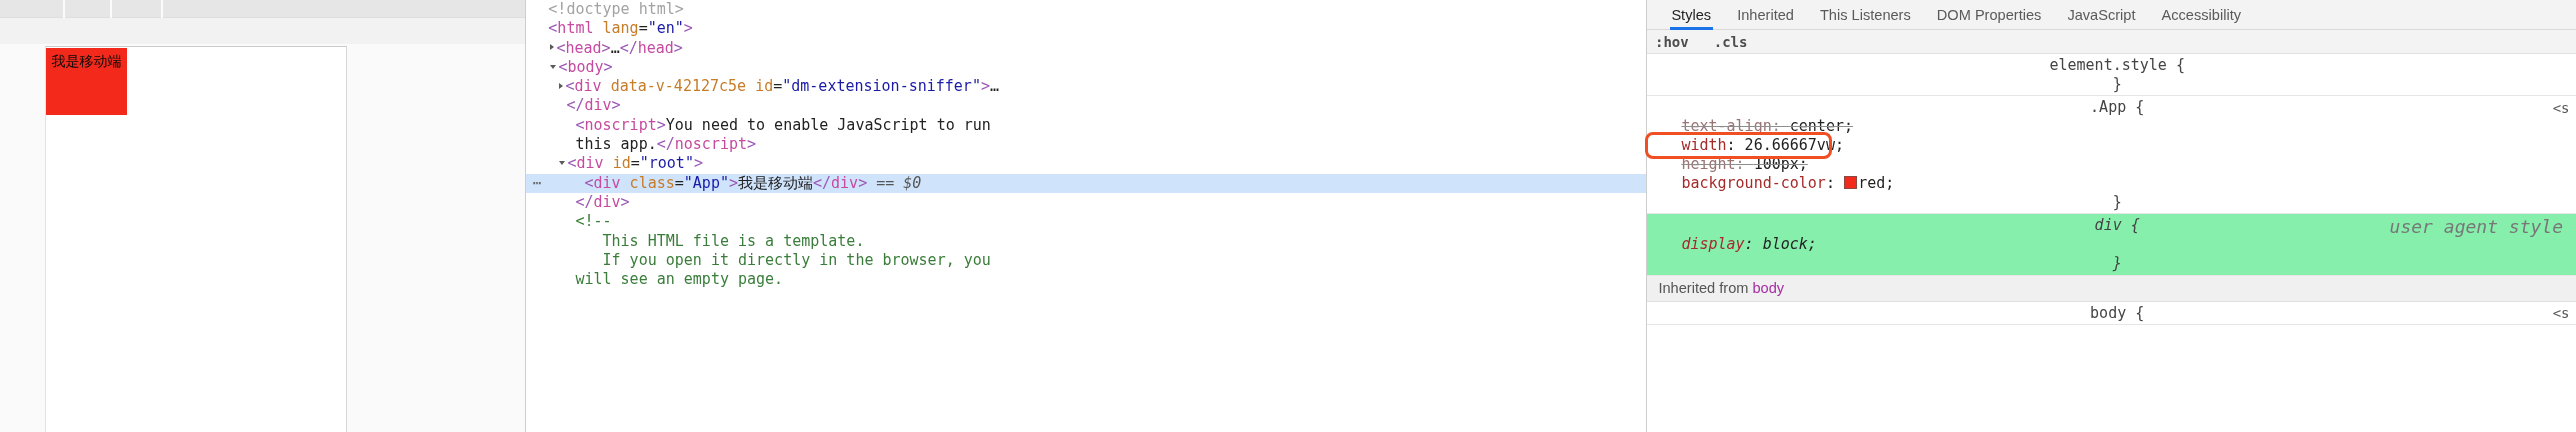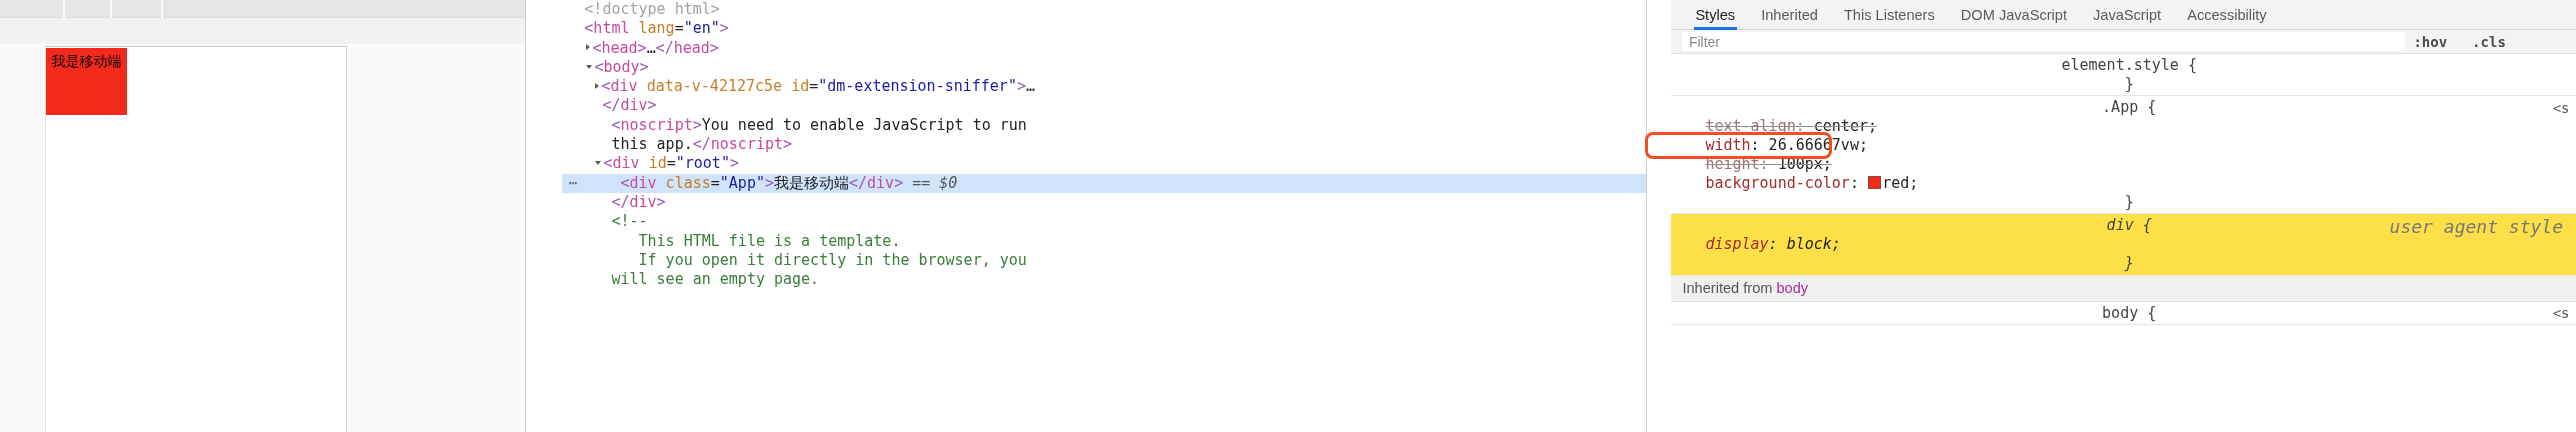--- a/index.html
+++ b/index.html
@@ -93,21 +93,20 @@
     font-size: 15px;
     line-height: 19.3px;
     white-space: pre;
     color: #222222;
   }
   .dom-row {
     position: relative;
     height: 19.3px;
     padding-left: 6px;
     white-space: pre;
-    margin-left: 36px;
   }
   .dom-row.selected {
     background: #cfe3fb;
   }
   .dom-row .gutter-dots {
     position: absolute;
     left: 6.5px; top: 0;
     color: #6a6a6a;
     letter-spacing: 0.8px;
     font-size: 15px;
@@ -143,21 +142,20 @@
 
   
   .styles-pane {
     position: absolute;
     left: 1646px; top: 0;
     width: 930px; height: 432px;
     background: #ffffff;
     border-left: 0.8px solid #cdcdcd;
     box-sizing: border-box;
     overflow: hidden;
-    padding-left: 24px;
   }
   .styles-tabbar {
     position: relative;
     height: 30px;
     background: #f3f3f3;
     border-bottom: 0.8px solid #d8d8d8;
     box-sizing: border-box;
     display: flex;
     align-items: center;
     padding-left: 11.4px;
@@ -224,21 +222,21 @@
     line-height: 19px;
     color: #222;
     white-space: pre;
   }
   .rule-block {
     position: relative;
     padding: 1.6px 0 1.6px 11.4px;
     border-bottom: 0.8px solid #e6e6e6;
     box-sizing: border-box;
   }
-  .rule-block.ua { background: #fde047; font-style: italic; }
+  .rule-block.ua { background: #86efac; font-style: italic; }
   .rule-origin {
     position: absolute;
     right: 13px;
     top: 2.4px;
     font-family: "DejaVu Sans Mono", "Liberation Mono", monospace;
     font-size: 18px;
     font-style: italic;
     color: #777777;
     white-space: nowrap;
   }
@@ -312,26 +310,25 @@
 
   <div class="dom-pane">
     <div class="dom-tree" id="dom-tree"><div class="dom-row"><span> </span><span style="display: inline-block; width: 7.3px;"></span><span class="t-doctype">&lt;!doctype html&gt;</span></div><div class="dom-row"><span> </span><span style="display: inline-block; width: 7.3px;"></span><span class="t-punct">&lt;</span><span class="t-tag">html</span><span class="t-text"> </span><span class="t-attr">lang</span><span class="t-text">=</span><span class="t-val">"en"</span><span class="t-punct">&gt;</span></div><div class="dom-row"><span>  </span><span class="twisty closed"></span><span class="t-punct">&lt;</span><span class="t-tag">head</span><span class="t-punct">&gt;</span><span class="t-text">…</span><span class="t-punct">&lt;/</span><span class="t-tag">head</span><span class="t-punct">&gt;</span></div><div class="dom-row"><span>  </span><span class="twisty open"></span><span class="t-punct">&lt;</span><span class="t-tag">body</span><span class="t-punct">&gt;</span></div><div class="dom-row"><span>   </span><span class="twisty closed"></span><span class="t-punct">&lt;</span><span class="t-tag">div</span><span class="t-text"> </span><span class="t-attr">data-v-42127c5e</span><span class="t-text"> </span><span class="t-attr">id</span><span class="t-text">=</span><span class="t-val">"dm-extension-sniffer"</span><span class="t-punct">&gt;</span><span class="t-text">…</span></div><div class="dom-row"><span>   </span><span style="display: inline-block; width: 7.3px;"></span><span class="t-punct">&lt;/</span><span class="t-tag">div</span><span class="t-punct">&gt;</span></div><div class="dom-row"><span>    </span><span style="display: inline-block; width: 7.3px;"></span><span class="t-punct">&lt;</span><span class="t-tag">noscript</span><span class="t-punct">&gt;</span><span class="t-text">You need to enable JavaScript to run</span></div><div class="dom-row"><span>    </span><span style="display: inline-block; width: 7.3px;"></span><span class="t-text">this app.</span><span class="t-punct">&lt;/</span><span class="t-tag">noscript</span><span class="t-punct">&gt;</span></div><div class="dom-row"><span>   </span><span class="twisty open"></span><span class="t-punct">&lt;</span><span class="t-tag">div</span><span class="t-text"> </span><span class="t-attr">id</span><span class="t-text">=</span><span class="t-val">"root"</span><span class="t-punct">&gt;</span></div><div class="dom-row selected"><span class="gutter-dots">⋯</span><span>     </span><span style="display: inline-block; width: 7.3px;"></span><span class="t-punct">&lt;</span><span class="t-tag">div</span><span class="t-text"> </span><span class="t-attr">class</span><span class="t-text">=</span><span class="t-val">"App"</span><span class="t-punct">&gt;</span><span class="t-text">我是移动端</span><span class="t-punct">&lt;/</span><span class="t-tag">div</span><span class="t-punct">&gt;</span><span class="t-selsuffix"> == $0</span></div><div class="dom-row"><span>    </span><span style="display: inline-block; width: 7.3px;"></span><span class="t-punct">&lt;/</span><span class="t-tag">div</span><span class="t-punct">&gt;</span></div><div class="dom-row"><span>    </span><span style="display: inline-block; width: 7.3px;"></span><span class="t-comment">&lt;!--</span></div><div class="dom-row"><span>       </span><span style="display: inline-block; width: 7.3px;"></span><span class="t-comment">This HTML file is a template.</span></div><div class="dom-row"><span>       </span><span style="display: inline-block; width: 7.3px;"></span><span class="t-comment">If you open it directly in the browser, you</span></div><div class="dom-row"><span>    </span><span style="display: inline-block; width: 7.3px;"></span><span class="t-comment">will see an empty page.</span></div></div>
   </div>
 
   <div class="styles-pane">
     <div class="styles-tabbar" id="styles-tabbar">
         <div class="styles-tab active">Styles</div>
         <div class="styles-tab">Inherited</div>
         <div class="styles-tab">This Listeners</div>
-        <div class="styles-tab">DOM JavaScript</div>
+        <div class="styles-tab">DOM Properties</div>
         <div class="styles-tab">JavaScript</div>
         <div class="styles-tab">Accessibility</div>
       </div>
     <div class="filter-row">
-      <input class="filter-input" type="text" placeholder="Filter" style="">
       <div class="filter-actions" id="filter-actions">
           <span>:hov</span>
           <span>.cls</span>
         </div>
     </div>
     <div class="rules" id="styles-rules"><div class="rule-block"><div class="sel">element.style {</div><div class="sel">}</div></div><div class="rule-block"><div class="sel">.App {</div><div class="decl disabled"><span class="prop inactive">text-align</span><span>: </span><span class="val">center;</span></div><div class="decl" id="decl-highlighted"><span class="prop">width</span><span>: </span><span class="val">26.66667vw;</span></div><div class="decl disabled"><span class="prop inactive">height</span><span>: </span><span class="val">100px;</span></div><div class="decl"><span class="prop">background-color</span><span>: </span><span class="swatch" style="background: rgb(243, 42, 27);"></span><span class="val">red;</span></div><div class="sel">}</div><div class="rule-link">&lt;s</div></div><div class="rule-block ua"><div class="sel">div {</div><div class="decl"><span class="prop">display</span><span>: </span><span class="val">block;</span></div><div class="sel">}</div><div class="rule-origin">user agent style</div></div><div class="inherited-header"><span>Inherited from</span> <span class="inh-node">body</span></div><div class="rule-block"><div class="sel">body {</div><div class="rule-link">&lt;s</div></div></div>
   </div>
 
   <div class="annot-box" id="annot-box" style="left: 1645px; top: 132px; width: 187px; height: 27px;"></div>
 

